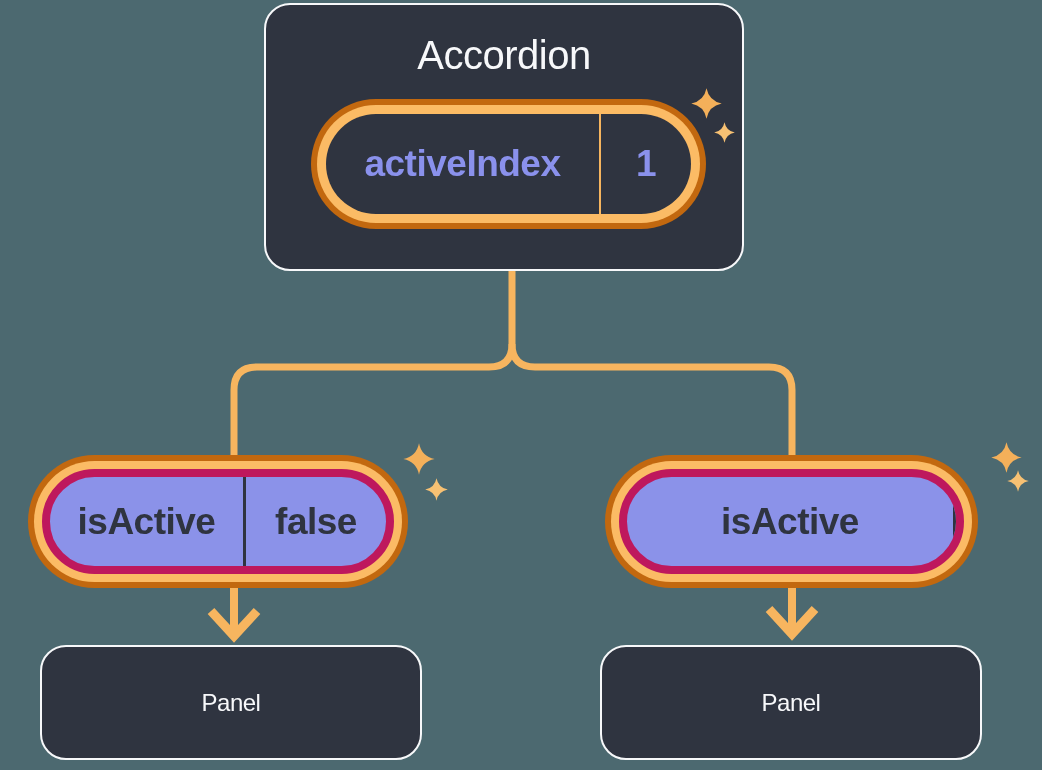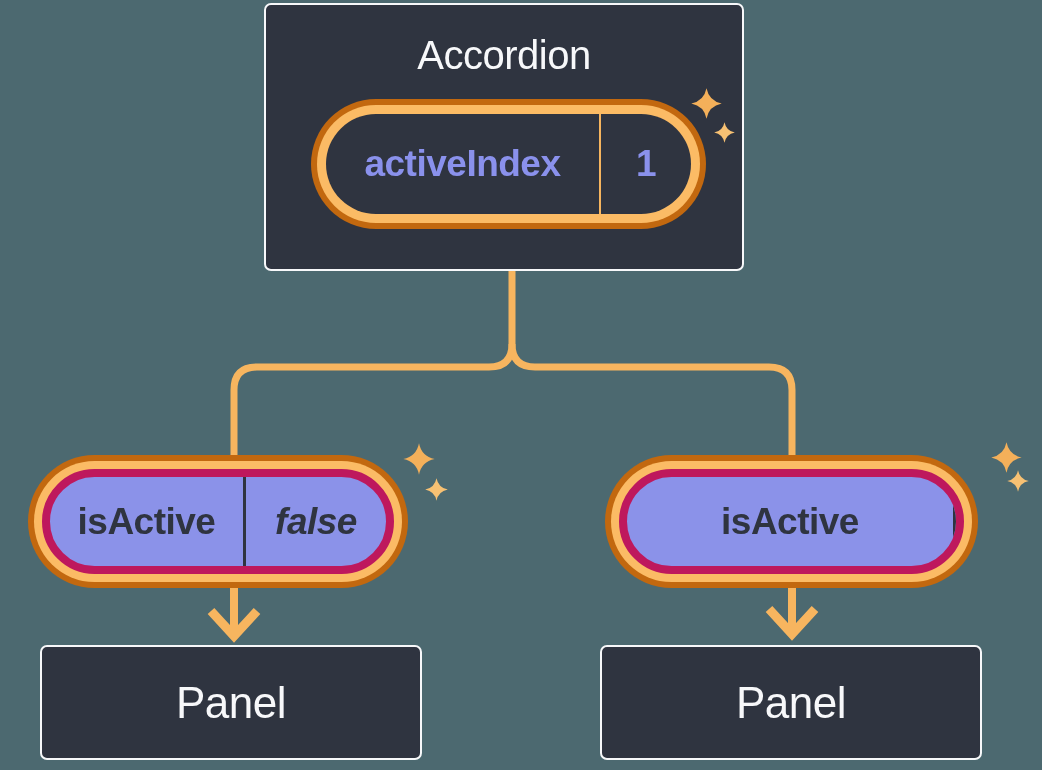--- a/index.html
+++ b/index.html
@@ -5,51 +5,51 @@
   html,body{margin:0;padding:0;background:#4C6970;}
   *{box-sizing:border-box;}
   .stage{
     position:relative;width:1042px;height:770px;background:#4C6970;overflow:hidden;
     font-family:"Liberation Sans","DejaVu Sans",sans-serif;
   }
   .connectors{position:absolute;left:0;top:0;width:1042px;height:770px;}
 
   
   .node-box{
-    position:absolute;background:#2F3440;border:2.5px solid #F7F8FA;border-radius:7px;
+    position:absolute;background:#2F3440;border:2.5px solid #F7F8FA;border-radius:26px;
   }
   .accordion-box{left:264px;top:3px;width:480px;height:268px;}
   .node-title{
     margin-top:28px;text-align:center;font-size:40px;font-weight:500;
     color:#F7F8FA;letter-spacing:-0.5px;
   }
   .panel-box{width:382px;height:115px;top:645px;display:flex;align-items:center;justify-content:center;}
   .panel-left{left:40px;}
   .panel-right{left:600px;}
-  .panel-label{font-size:44px;color:#F7F8FA;letter-spacing:-0.5px;}
+  .panel-label{font-size:24px;color:#F7F8FA;letter-spacing:-0.5px;}
 
   
   .ring-outer{position:absolute;background:#C2680F;border-radius:90px;padding:6px;}
   .ring-mid{background:#FBBB65;border-radius:84px;height:100%;}
   .pill-core{border-radius:70px;height:100%;display:flex;align-items:stretch;overflow:hidden;}
 
   .state-pill{left:45px;top:94px;width:395px;height:130px;}
   .state-pill .ring-mid{padding:9px;}
   .core-dark{background:#2F3440;}
   .state-pill .seg-label{color:#8A91EC;}
   .state-pill .seg-value{color:#8A91EC;width:90px;}
   .divider-orange{width:2px;background:#F7B55F;}
 
   .prop-pill{top:455px;height:133px;}
   .prop-pill .ring-mid{padding:8px;}
   .prop-left{left:28px;width:380px;}
   .prop-right{left:605px;width:373px;}
   .core-purple{background:#8B92E9;border:8px solid #be185d;}
   .prop-pill .seg-label{color:#2F3440;}
-  .prop-pill .seg-value{color:#2F3440;font-style:italic;}
+  .prop-pill .seg-value{color:#2F3440;}
   .prop-left .seg-value{width:140px;}
   .prop-right .seg-value{width:128px;}
   .divider-dark{width:3px;background:#2F3440;}
 
   .seg-label{
     flex:1;display:flex;align-items:center;justify-content:center;
     font-size:37px;letter-spacing:-0.5px;font-weight:bold;
   }
   .seg-value{
     display:flex;align-items:center;justify-content:center;

